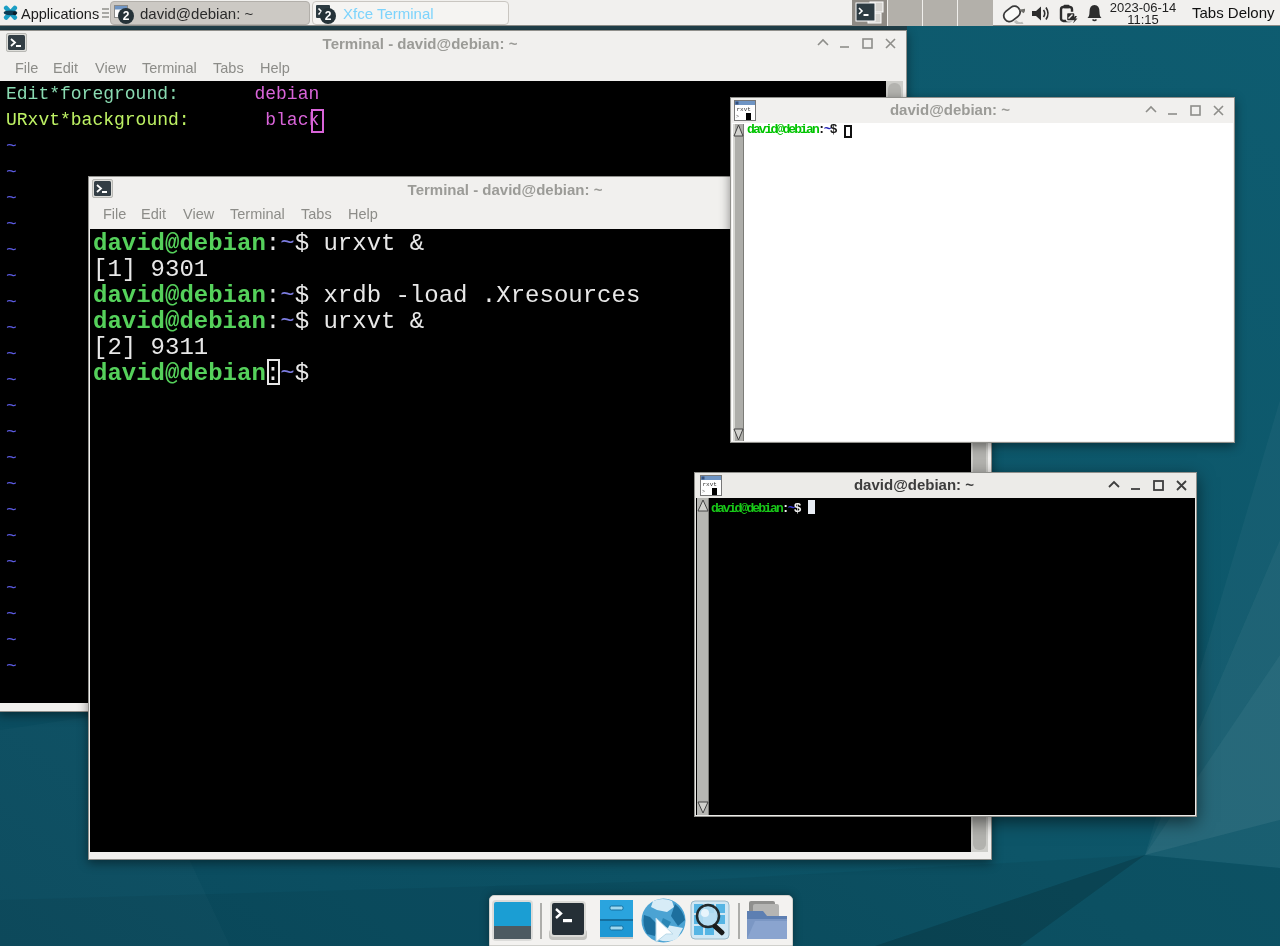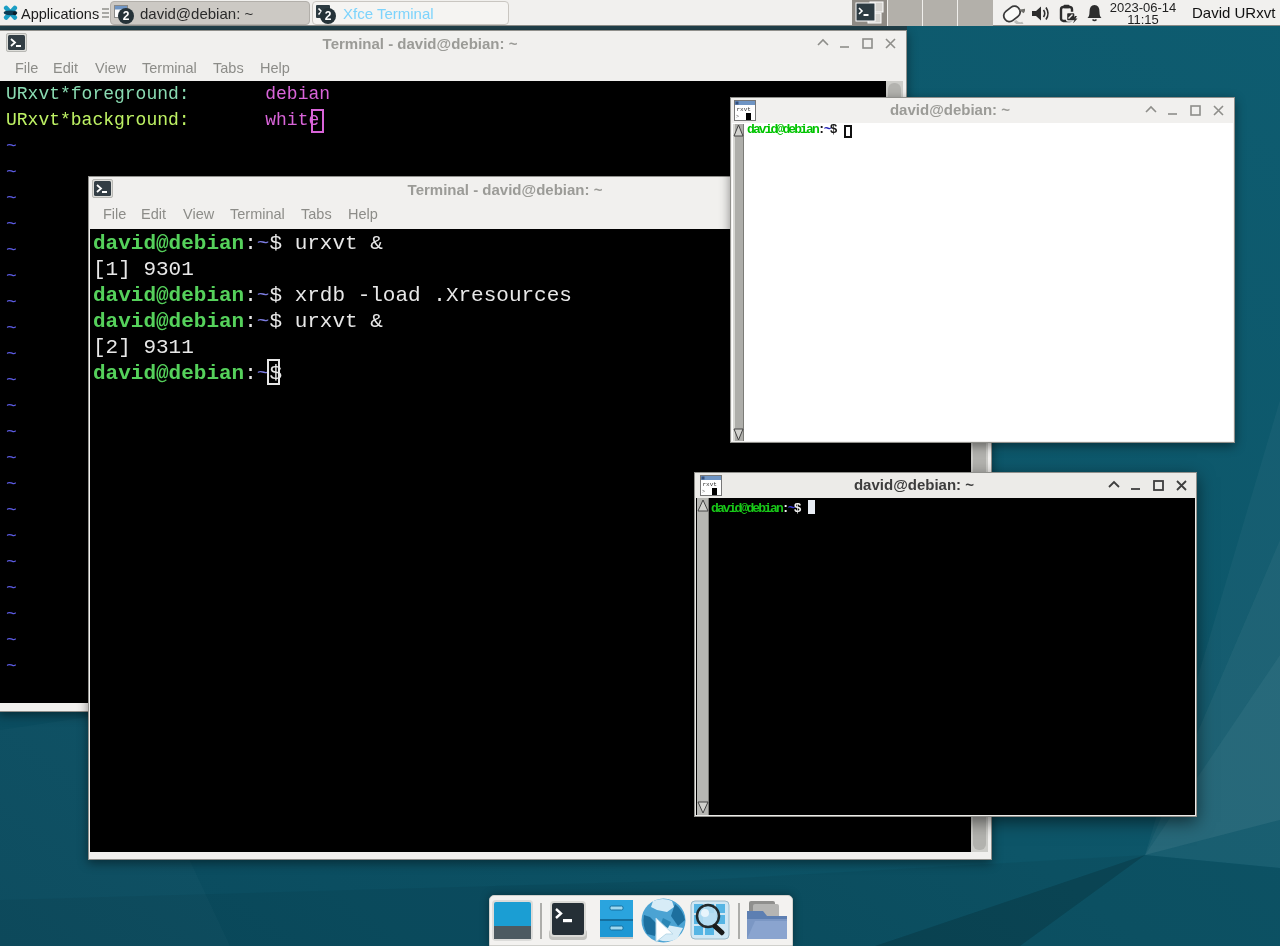--- a/index.html
+++ b/index.html
@@ -60,22 +60,22 @@
  <div class="mitem" style="left:15px;top:60px;z-index:11">File</div>
  <div class="mitem" style="left:53px;top:60px;z-index:11">Edit</div>
  <div class="mitem" style="left:95px;top:60px;z-index:11">View</div>
  <div class="mitem" style="left:142px;top:60px;z-index:11">Terminal</div>
  <div class="mitem" style="left:213px;top:60px;z-index:11">Tabs</div>
  <div class="mitem" style="left:260px;top:60px;z-index:11">Help</div>
  <div class="term" style="left:0;top:81px;width:886px;height:622px;z-index:11"></div>
  <div class="abs" style="left:886px;top:81px;width:17px;height:622px;background:#cdcdc9;z-index:11">
   <div style="position:absolute;left:2px;top:2px;width:13px;height:618px;background:#b3b3af;border-radius:6px"></div>
  </div>
- <pre class="mono abs" style="left:6px;top:81px;font-size:18px;line-height:26px;z-index:12;color:#e8e8e8"><span style="color:#8adbb2">URxvt*foreground:</span>       <span style="color:#d964d9">debian</span>
-<span style="color:#bef264">URxvt*background:</span>       <span style="color:#d964d9">white</span>
+ <pre class="mono abs" style="left:6px;top:81px;font-size:18px;line-height:26px;z-index:12;color:#e8e8e8"><span style="color:#8adbb2">Edit*foreground:</span>       <span style="color:#d964d9">debian</span>
+<span style="color:#bef264">URxvt*background:</span>       <span style="color:#d964d9">black</span>
 <span style="color:#5b5be2">~
 ~
 ~
 ~
 ~
 ~
 ~
 ~
 ~
 ~
@@ -104,21 +104,21 @@
  <div class="mitem" style="left:103px;top:206px;z-index:21">File</div>
  <div class="mitem" style="left:141px;top:206px;z-index:21">Edit</div>
  <div class="mitem" style="left:183px;top:206px;z-index:21">View</div>
  <div class="mitem" style="left:230px;top:206px;z-index:21">Terminal</div>
  <div class="mitem" style="left:301px;top:206px;z-index:21">Tabs</div>
  <div class="mitem" style="left:348px;top:206px;z-index:21">Help</div>
  <div class="term" style="left:90px;top:229px;width:881px;height:623px;z-index:21"></div>
  <div class="abs" style="left:971px;top:229px;width:17px;height:623px;background:#cdcdc9;z-index:21">
   <div style="position:absolute;left:2px;top:2px;width:13px;height:619px;background:#b3b3af;border-radius:6px"></div>
  </div>
- <pre class="mono abs" style="left:93px;top:231px;font-size:21px;line-height:26px;z-index:22;color:#e8e8e8"><span class="bgrn">david@debian</span>:<span style="color:#7c7ce0">~</span>$ urxvt &amp;
+ <pre class="mono abs" style="left:93px;top:231px;font-size:24px;line-height:26px;z-index:22;color:#e8e8e8"><span class="bgrn">david@debian</span>:<span style="color:#7c7ce0">~</span>$ urxvt &amp;
 [1] 9301
 <span class="bgrn">david@debian</span>:<span style="color:#7c7ce0">~</span>$ xrdb -load .Xresources
 <span class="bgrn">david@debian</span>:<span style="color:#7c7ce0">~</span>$ urxvt &amp;
 [2] 9311
 <span class="bgrn">david@debian</span>:<span style="color:#7c7ce0">~</span>$ </pre>
  <div class="abs" style="left:267px;top:359px;width:13px;height:26px;border:2px solid #e6e6e6;z-index:23"></div>
 </div>
 <div id="winC">
  <div class="frame" style="left:730px;top:97px;width:505px;height:346px;z-index:30"></div>
  <svg class="abs" style="left:734px;top:100px;z-index:31" width="22" height="21">
@@ -283,14 +283,14 @@
   <rect x="4.5" y="0.8" width="6" height="3.4" rx="1" fill="#2d2d2d"></rect>
   <rect x="7.5" y="8.5" width="8.5" height="8.5" rx="1.5" fill="#2d2d2d" stroke="#f1f0ee" stroke-width="1.4"></rect>
   <path d="M9.5,14.5 L13.5,10.5" stroke="#f1f0ee" stroke-width="1.5"></path>
   <path d="M16,12 L13.5,15.8 15.5,15.8 14,19.4 18.5,14.6 16.4,14.6 18,12 Z" fill="#2d2d2d"></path>
  </svg>
  <svg class="abs" style="left:1086px;top:4px;z-index:61" width="17" height="19">
   <path d="M8.5,1 Q13.5,1 13.5,8 Q13.5,12.5 15.5,14 L1.5,14 Q3.5,12.5 3.5,8 Q3.5,1 8.5,1 Z" fill="#2d2d2d"></path>
   <path d="M6.5,15.5 Q8.5,17.5 10.5,15.5" stroke="#2d2d2d" stroke-width="1.6" fill="none"></path>
  </svg>
  <div class="abs" style="left:1105px;top:2px;width:76px;text-align:center;font-size:13px;color:#1f1f1f;line-height:11.5px;z-index:61">2023-06-14<br>11:15</div>
- <div class="abs" style="left:1192px;top:4px;font-size:15px;color:#111;z-index:61;white-space:nowrap">David URxvt</div>
+ <div class="abs" style="left:1192px;top:4px;font-size:15px;color:#111;z-index:61;white-space:nowrap">Tabs Delony</div>
 </div>
 
 </body></html>

